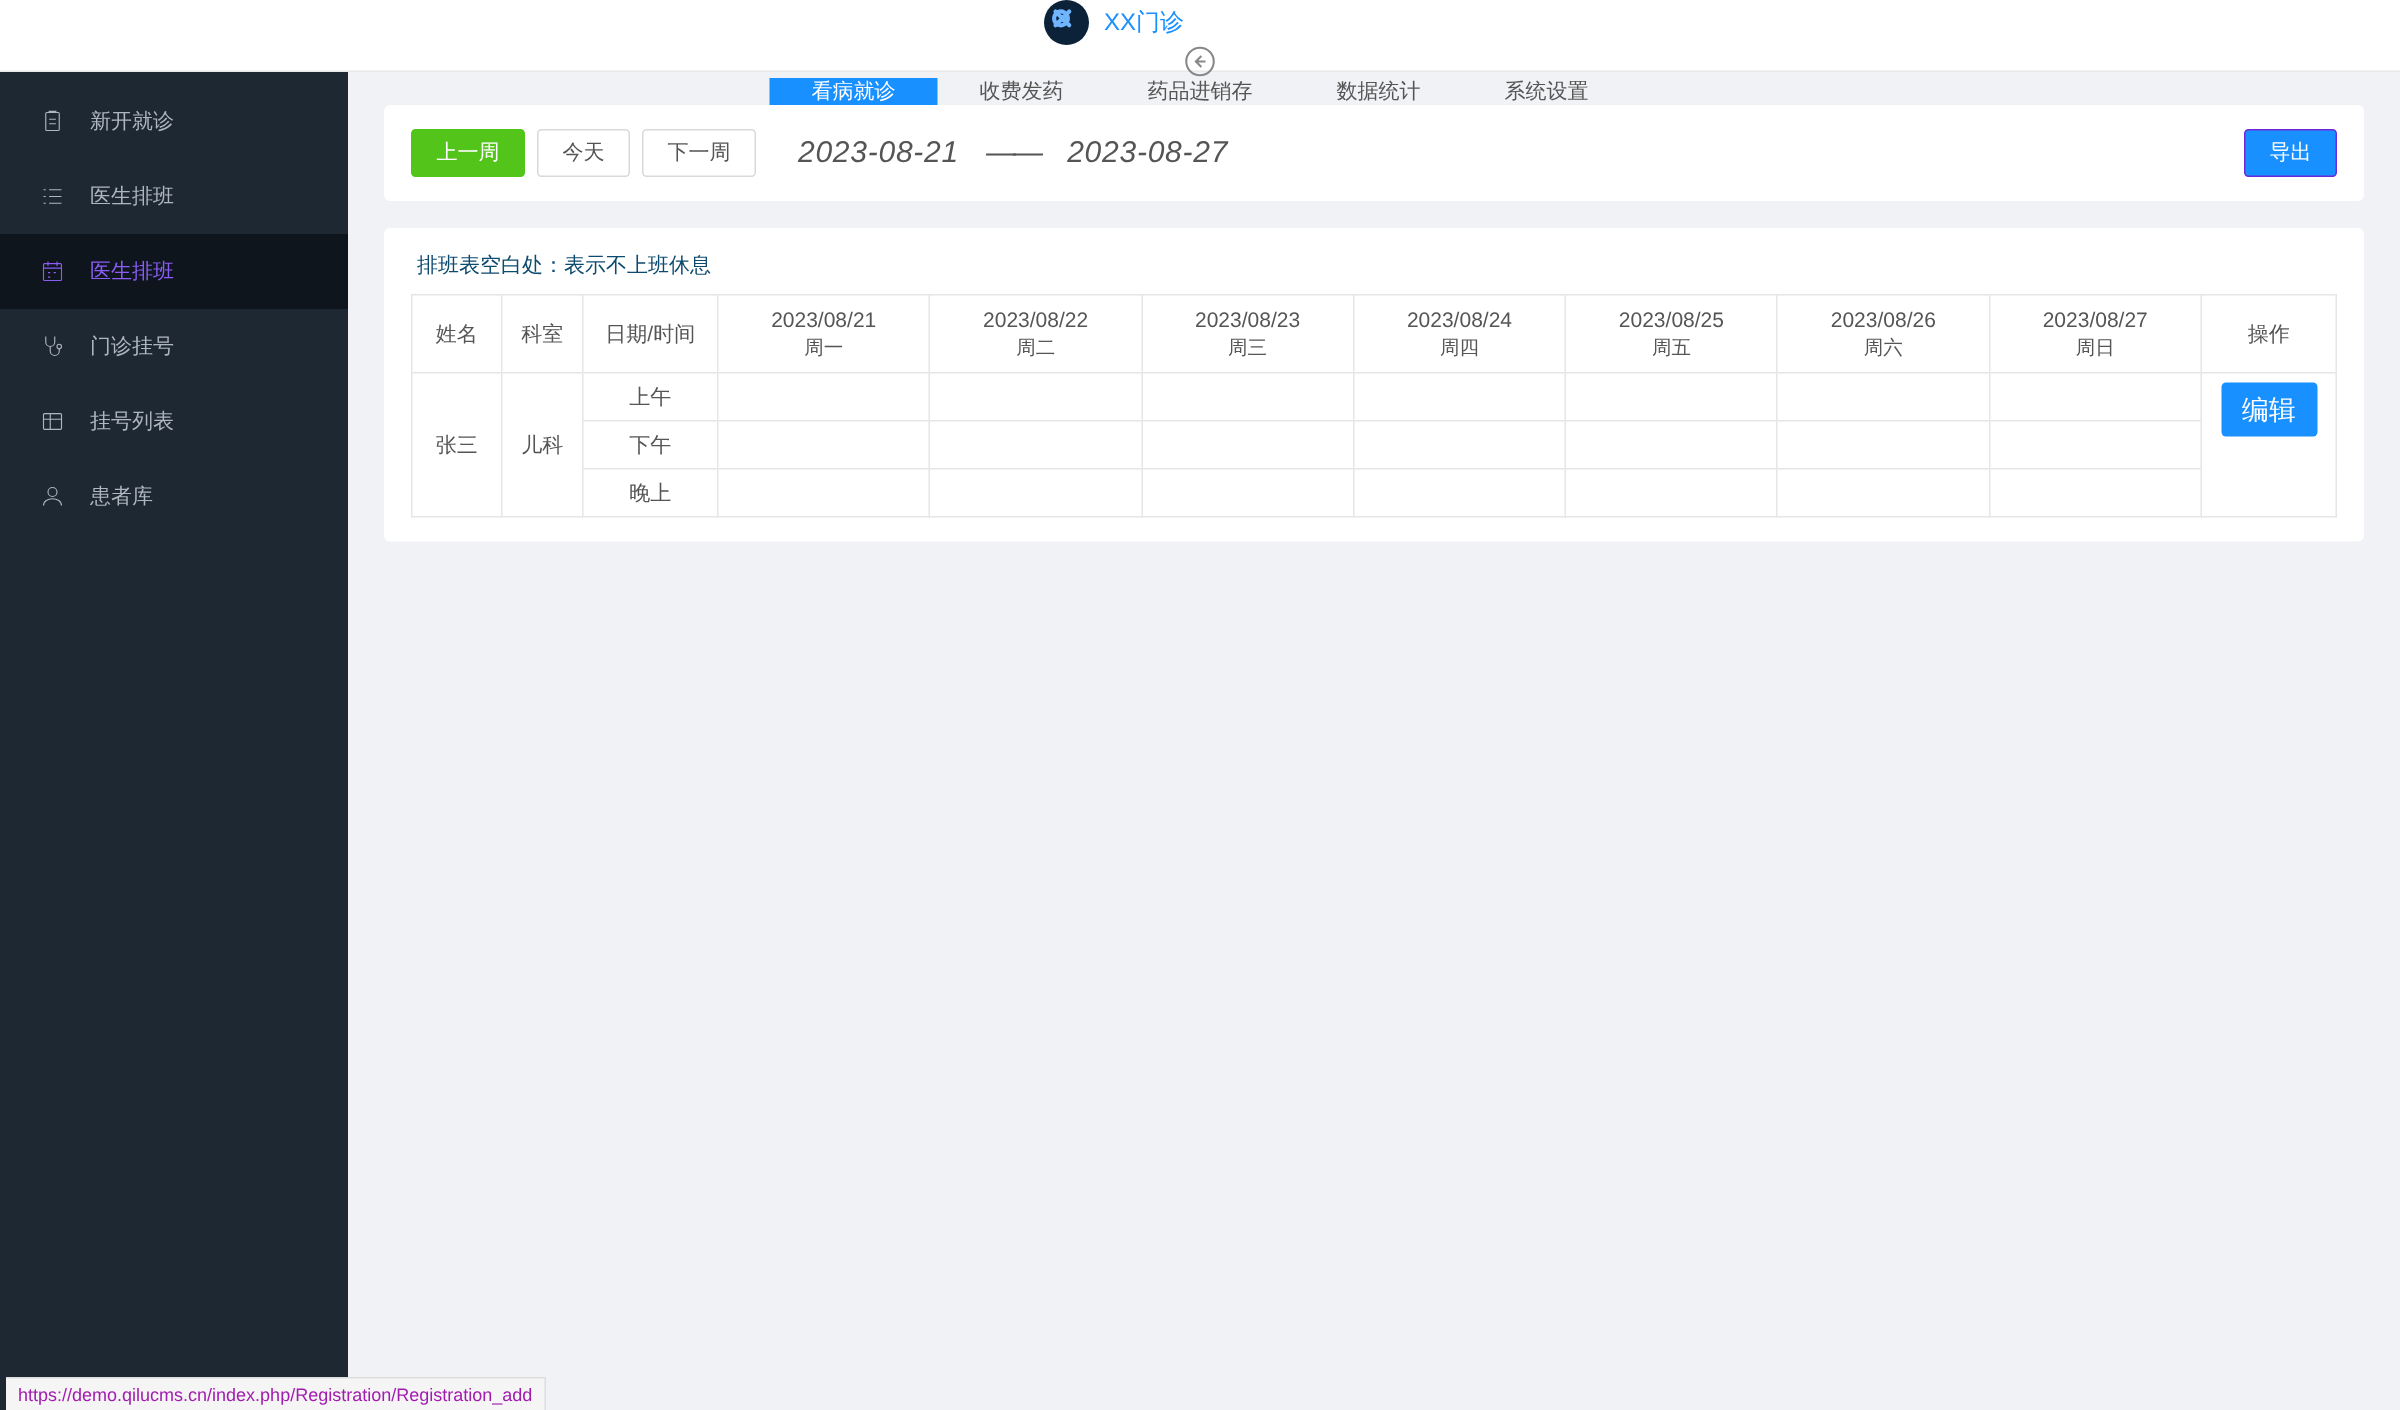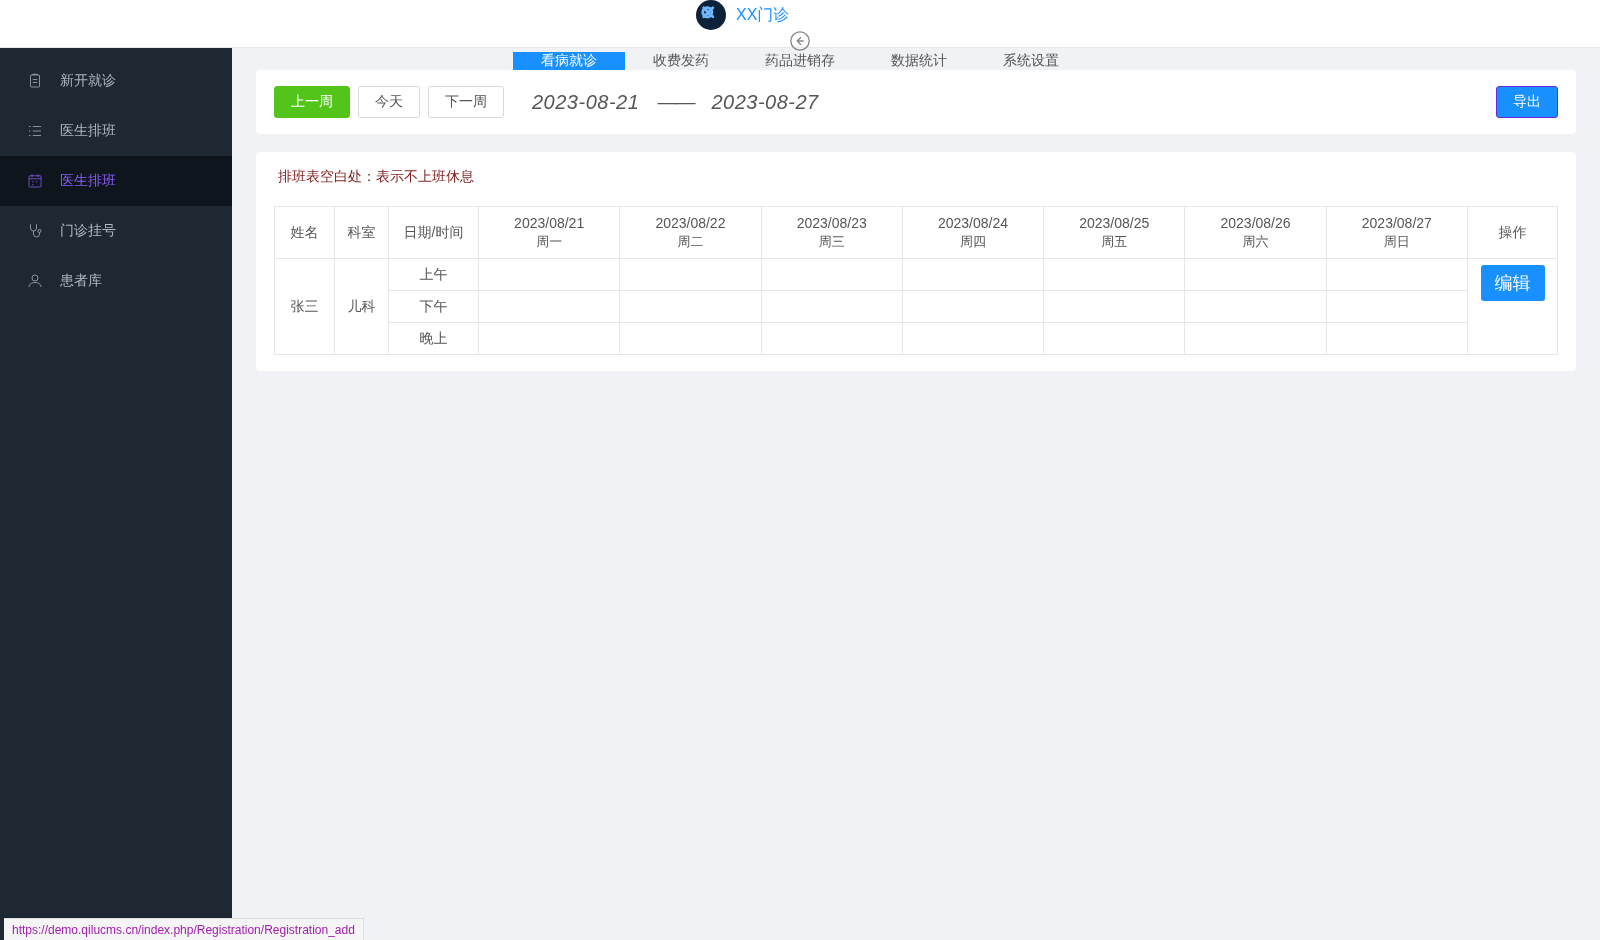--- a/index.html
+++ b/index.html
@@ -31,21 +31,21 @@
 .panel + .panel { margin-top: 18px; }
 .top-controls { display: flex; align-items: center; }
 .btn { height: 32px; padding: 0 16px; border-radius: 3px; font-size: 14px; font-family: inherit; cursor: pointer; display: inline-flex; align-items: center; justify-content: center; }
 .btn-green { background: #52c41a; color: #fff; border: 1px solid #52c41a; }
 .btn-white { background: #fff; color: #555; border: 1px solid #d9d9d9; margin-left: 8px; }
 .btn-blue { background: #1890ff; color: #fff; border: 1px solid #6d28d9; }
 .btn-blue-sm { background: #1890ff; color: #fff; border: none; height: 36px; padding: 0 14px; border-radius: 3px; font-size: 18px; cursor: pointer; font-family: inherit; }
 .date-range { margin-left: 28px; font-size: 20px; color: #555; letter-spacing: 0.5px; font-style: italic; }
 .date-range .dash { margin: 0 12px; letter-spacing: -2px; }
 .spacer { flex: 1; }
-.hint { color: #7f1d1d; margin-bottom: 20px; padding-left: 4px; }
+.hint { color: #0c4a6e; margin-bottom: 10px; padding-left: 4px; }
 .sched-table { width: 100%; border-collapse: collapse; table-layout: fixed; }
 .sched-table th, .sched-table td { border: 1px solid #e6e6e6; text-align: center; vertical-align: middle; color: #555; }
 .sched-table th { height: 52px; font-weight: 500; }
 .sched-table th .dow { display: block; font-weight: 400; font-size: 13px; margin-top: 2px; }
 .sched-table td { height: 32px; }
 .sched-table .col-name { width: 60px; }
 .sched-table .col-dept { width: 54px; }
 .sched-table .col-time { width: 90px; }
 .sched-table .col-op { width: 90px; }
 .status-bar { position: absolute; left: 4px; bottom: 0; height: 22px; background: #f5f5f5; border-top: 1px solid #ddd; padding: 0 8px; font-size: 12px; color: #a21caf; display: flex; align-items: center; min-width: 350px; border-right: 1px solid #ddd; }
@@ -121,20 +121,27 @@
       </button>
       <button class="side-item">
         <svg viewBox="0 0 24 24">
             <path d="M6 3v5a4 4 0 0 0 8 0V3M10 12v4a4 4 0 0 0 8 0v-2"></path>
             <circle cx="18" cy="12" r="2"></circle>
           </svg>
         <span>门诊挂号</span>
       </button>
       <button class="side-item">
         <svg viewBox="0 0 24 24">
+            <rect x="4" y="5" width="16" height="14" rx="1"></rect>
+            <path d="M4 10h16M10 5v14"></path>
+          </svg>
+        <span>挂号列表</span>
+      </button>
+      <button class="side-item">
+        <svg viewBox="0 0 24 24">
             <circle cx="12" cy="8" r="4"></circle>
             <path d="M4 20c0-4 4-6 8-6s8 2 8 6"></path>
           </svg>
         <span>患者库</span>
       </button>
     </aside>
 
     <main class="main">
       <div class="panel">
         <div class="top-controls">

